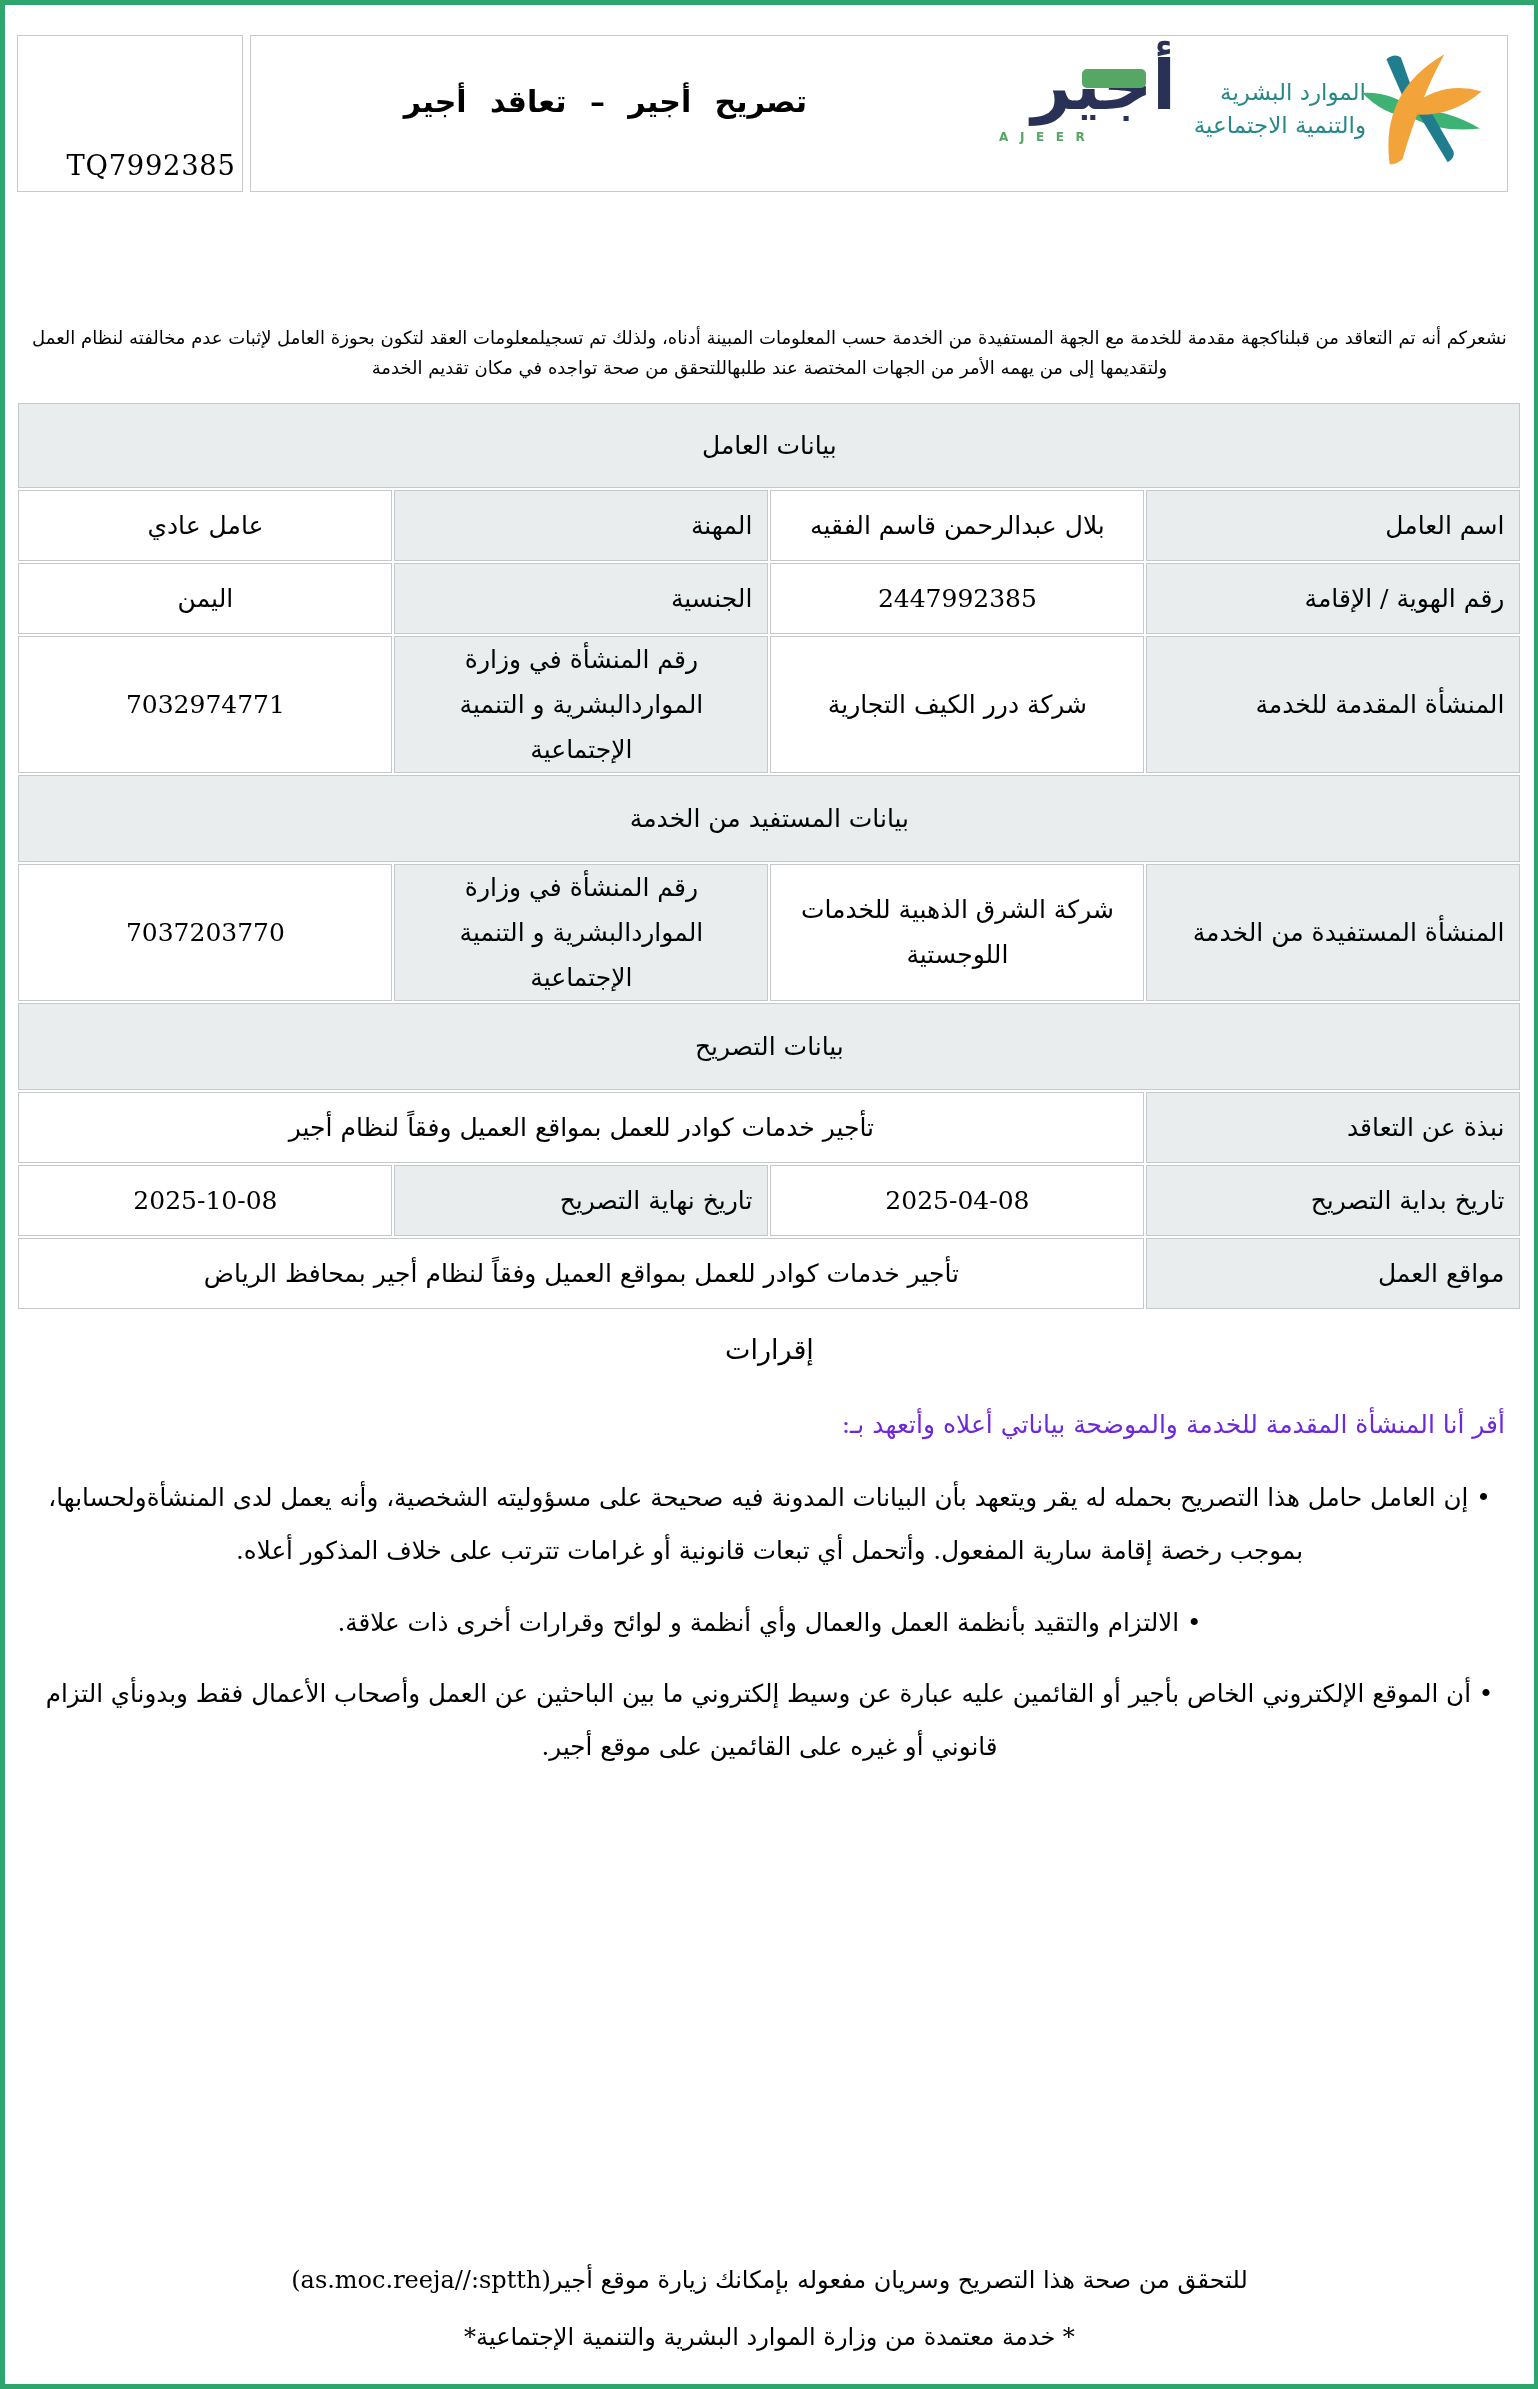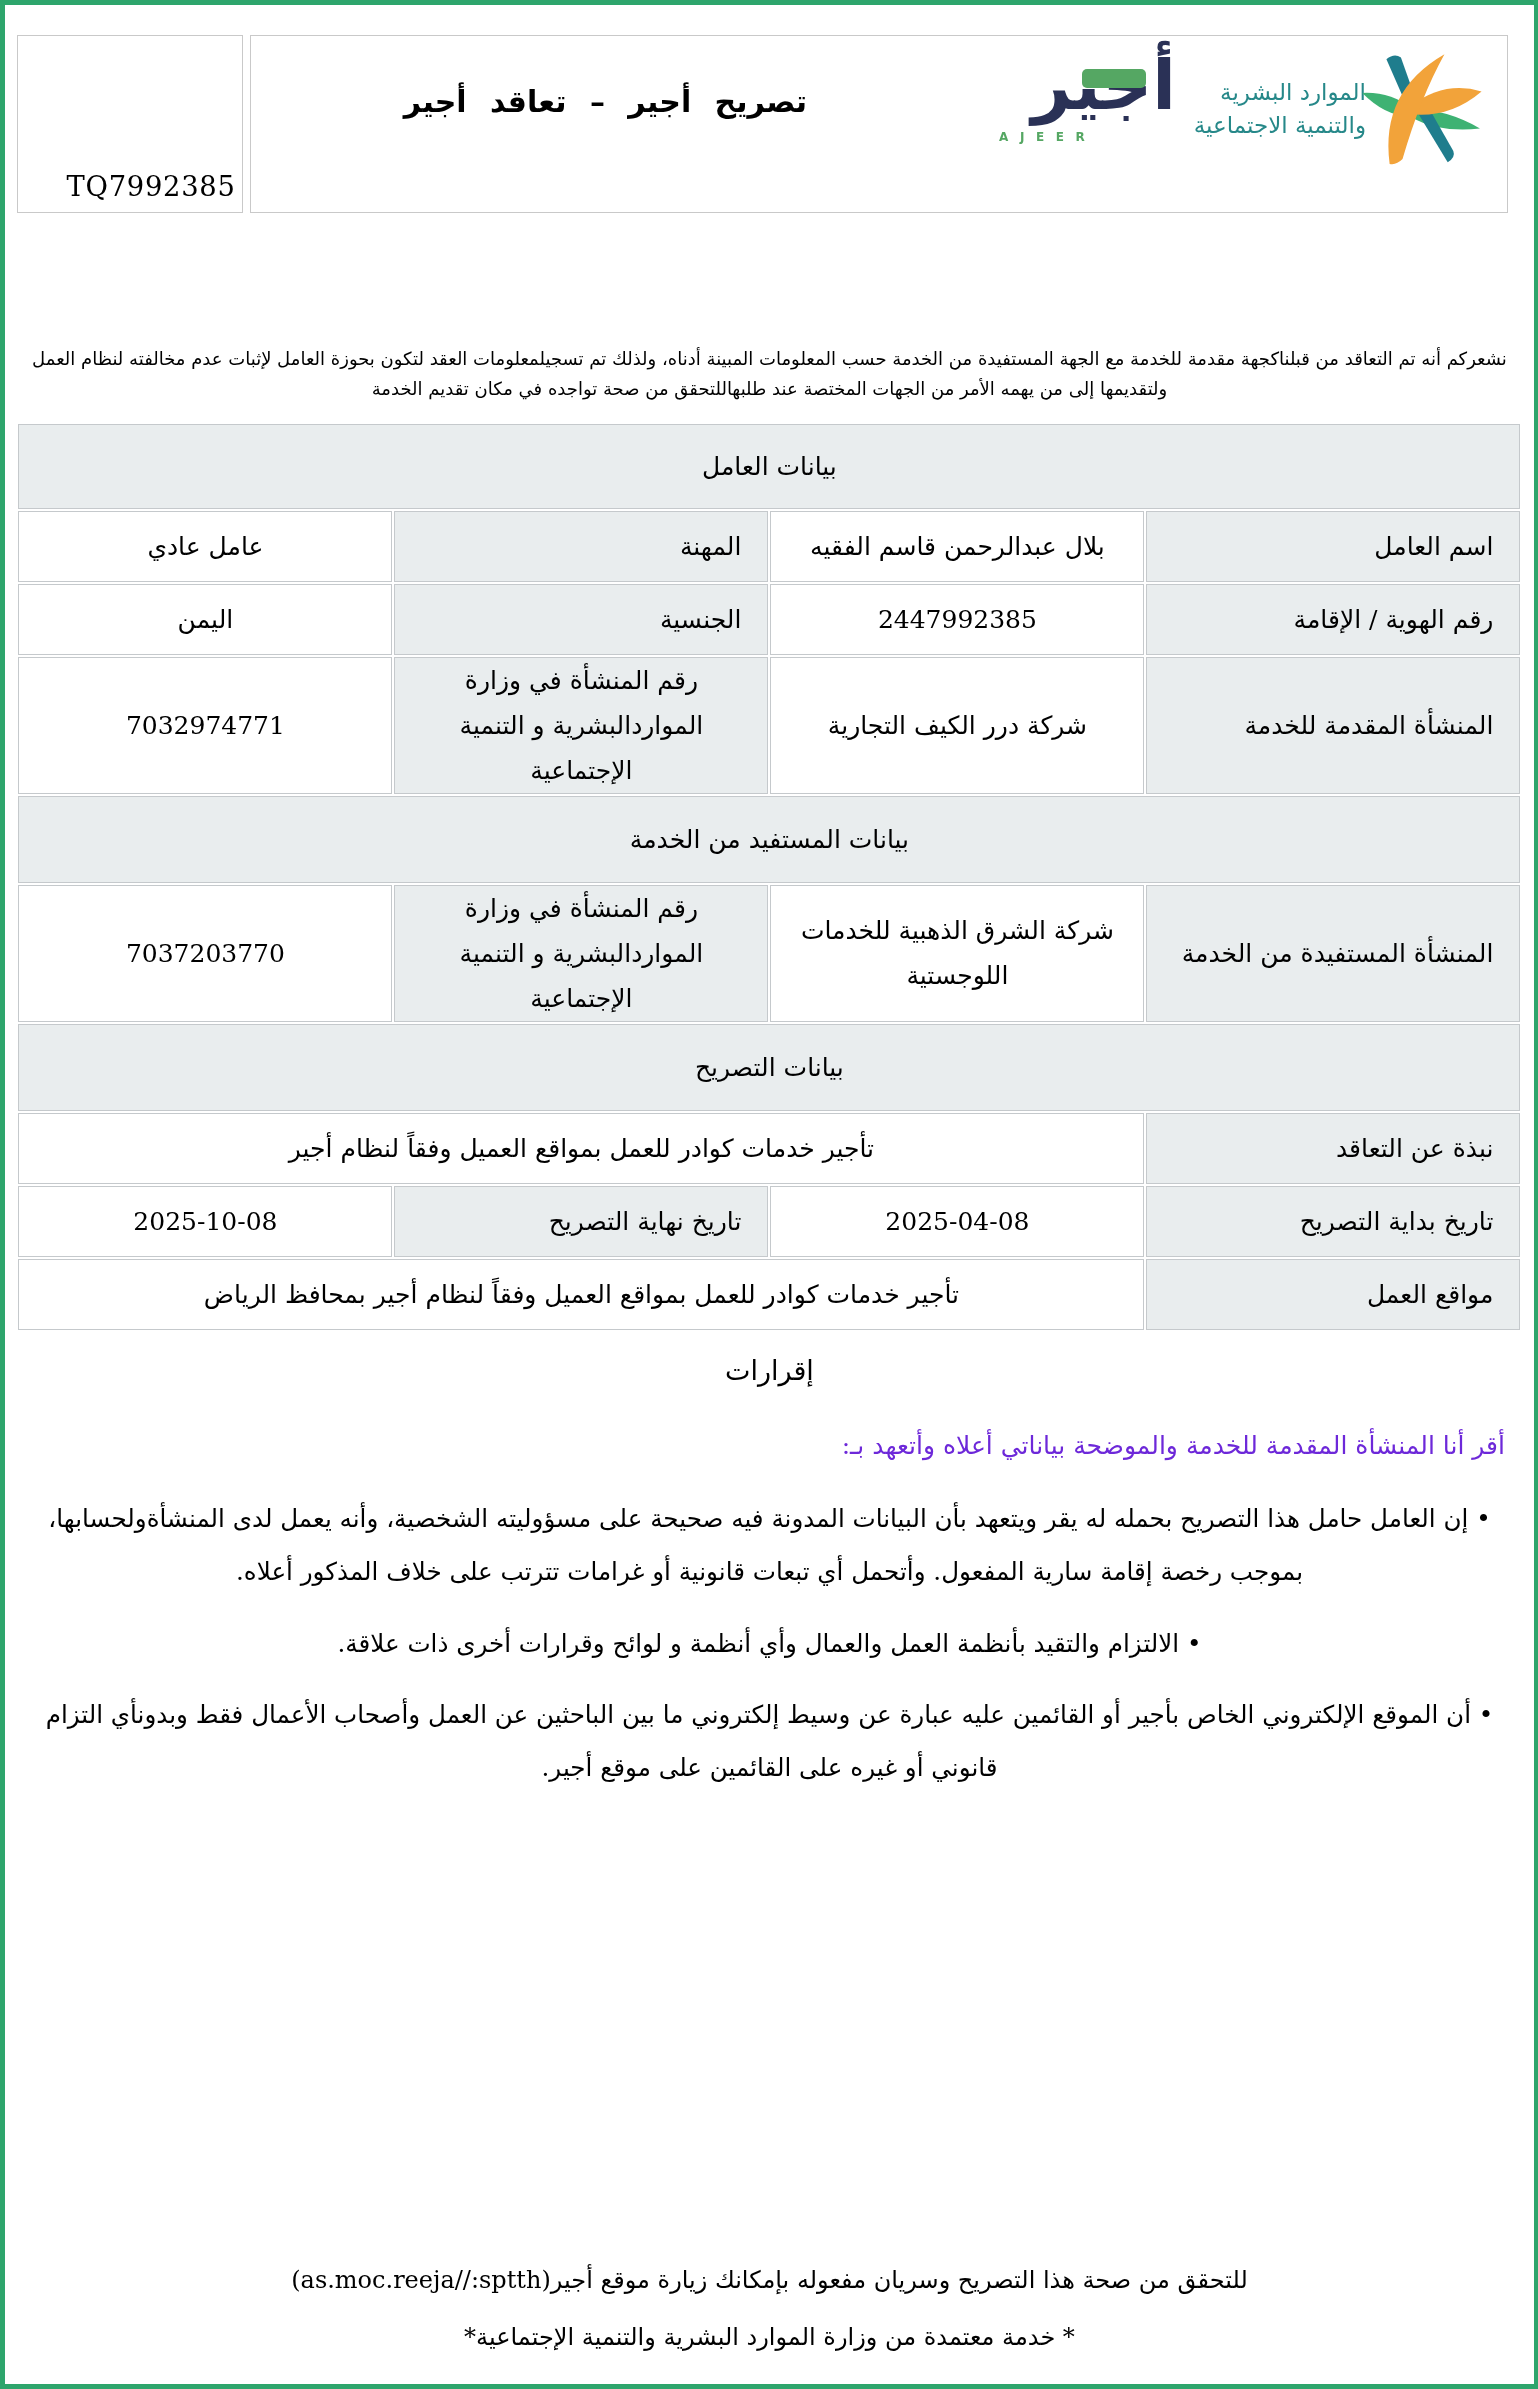--- a/index.html
+++ b/index.html
@@ -13,21 +13,21 @@
     direction: rtl;
     overflow: hidden;
   }
 
   
   .header-row {
     display: flex;
     flex-direction: row;
     gap: 7.2px;
     margin: 30px 26px 0 11.6px;
-    height: 178px;
+    height: 157px;
     justify-content: flex-end;
   }
   .title-box {
     flex: 1 1 auto;
     border: 1.4px solid #c9c9c9;
     position: relative;
     background: #fff;
   }
   .serial-box {
     width: 226px;
@@ -132,21 +132,21 @@
   }
   td.sec {
     background: #E9EDEE;
     text-align: center;
     height: 85px;
   }
   td.sec.tall { height: 87px; }
   td.lbl {
     background: #E9EDEE;
     text-align: right;
-    padding: 0 26px;
+    padding: 0 15px;
   }
   td.lbl-center {
     background: #E9EDEE;
     text-align: center;
     padding: 0 20px;
     line-height: 1.8;
   }
   td.val {
     background: #ffffff;
     text-align: center;

